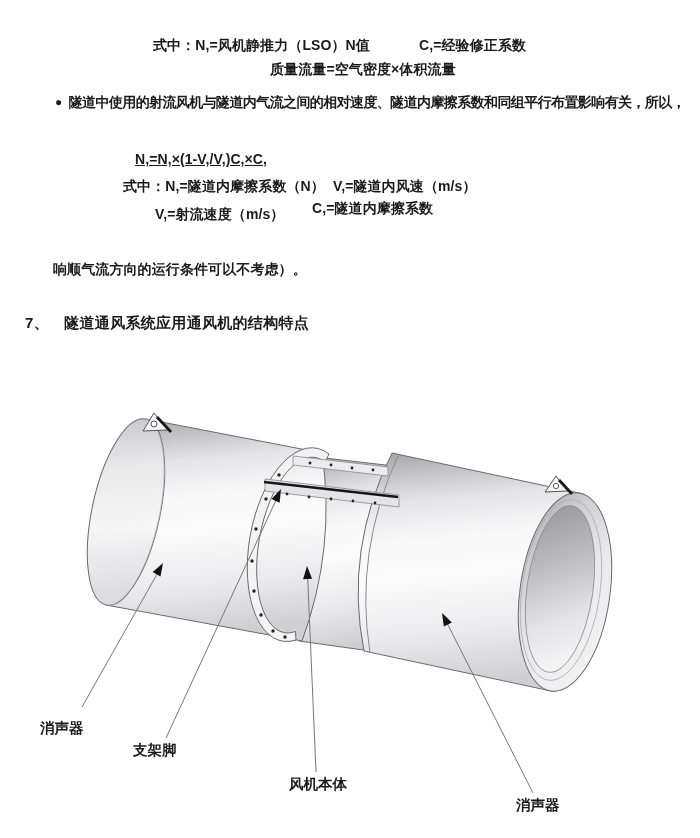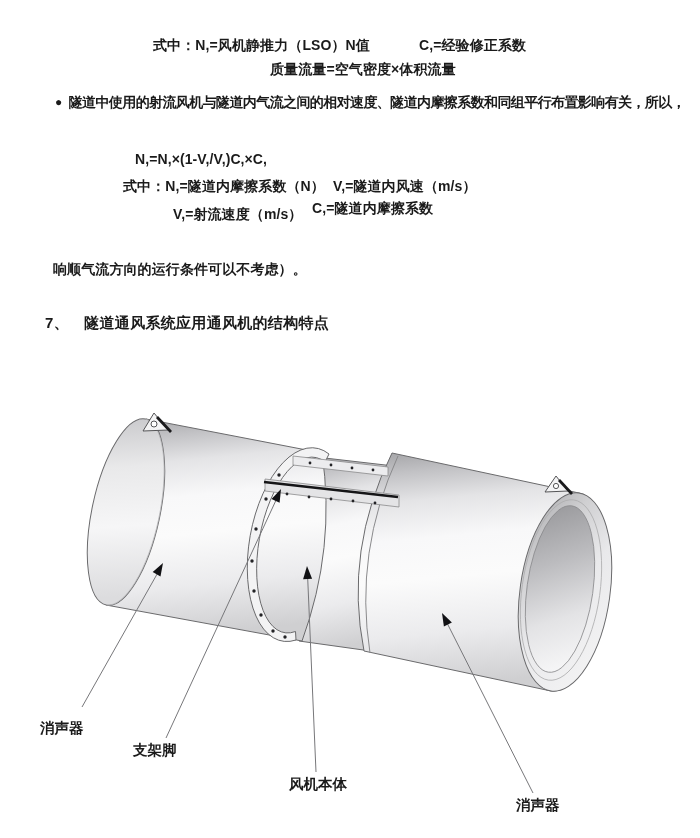--- a/index.html
+++ b/index.html
@@ -24,28 +24,28 @@
 <body>
 
 <div class="page">
 
   <div class="tl" style="left:153px;top:37px;">式中：N,=风机静推力（LSO）N值</div>
   <div class="tl" style="left:419px;top:37px;">C,=经验修正系数</div>
   <div class="tl" style="left:258px;top:61px;margin-left:12px;">质量流量=空气密度×体积流量</div>
 
   <div class="tl tight" style="left:55px;top:94px;"><span class="bullet">●</span><span>隧道中使用的射流风机与隧道内气流之间的相对速度、隧道内摩擦系数和同组平行布置影响有关，所以，</span></div>
 
-  <div class="tl" style="left:135px;top:151px;">N,=N,×(1-V,/V,)C,×C,</div>
+  <div class="tl" style="left:135px;top:151px;text-decoration:underline;">N,=N,×(1-V,/V,)C,×C,</div>
   <div class="tl" style="left:123px;top:178px;">式中：N,=隧道内摩擦系数（N）</div>
   <div class="tl" style="left:333px;top:178px;">V,=隧道内风速（m/s）</div>
-  <div class="tl" style="left:155px;top:206px;margin-left:18px;">V,=射流速度（m/s）</div>
+  <div class="tl" style="left:155px;top:206px;">V,=射流速度（m/s）</div>
   <div class="tl" style="left:312px;top:200px;">C,=隧道内摩擦系数</div>
   <div class="tl" style="left:53px;top:261px;">响顺气流方向的运行条件可以不考虑）。</div>
 
-  <div class="tl heading" style="left:25px;top:315px;margin-left:20px;">7、　隧道通风系统应用通风机的结构特点</div>
+  <div class="tl heading" style="left:25px;top:315px;">7、　隧道通风系统应用通风机的结构特点</div>
 
   <svg class="fig" viewBox="0 0 700 838">
     <defs>
       <linearGradient id="gBody" x1="0" y1="0" x2="0.1" y2="1">
         <stop offset="0" stop-color="#a2a2a5"></stop>
         <stop offset="0.1" stop-color="#c2c2c5"></stop>
         <stop offset="0.22" stop-color="#e4e4e6"></stop>
         <stop offset="0.38" stop-color="#f8f8f9"></stop>
         <stop offset="0.55" stop-color="#fbfbfb"></stop>
         <stop offset="0.78" stop-color="#ebebed"></stop>

